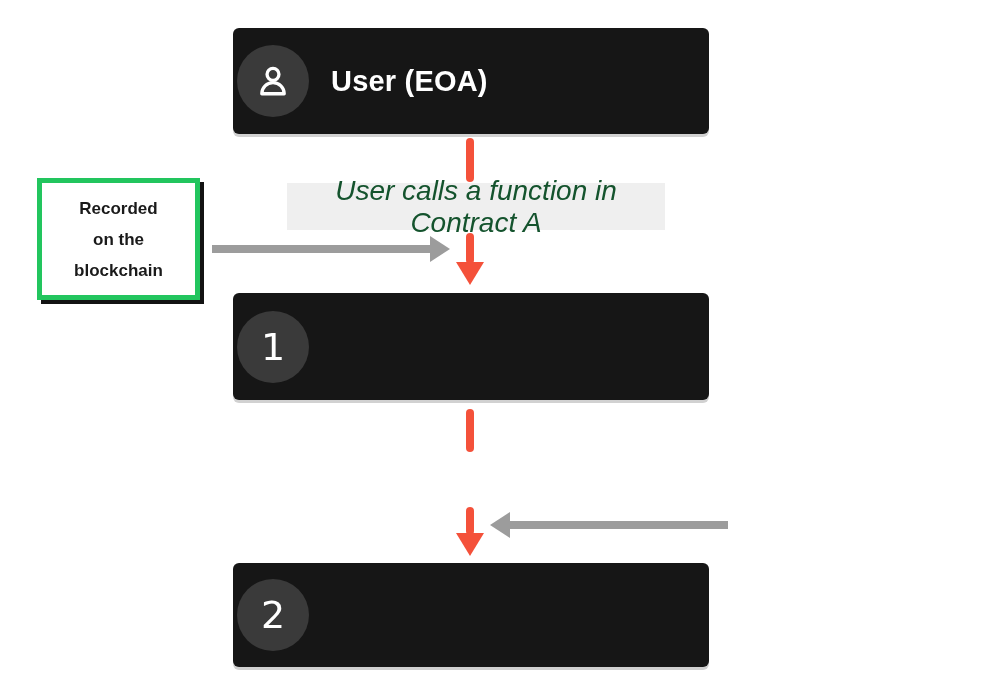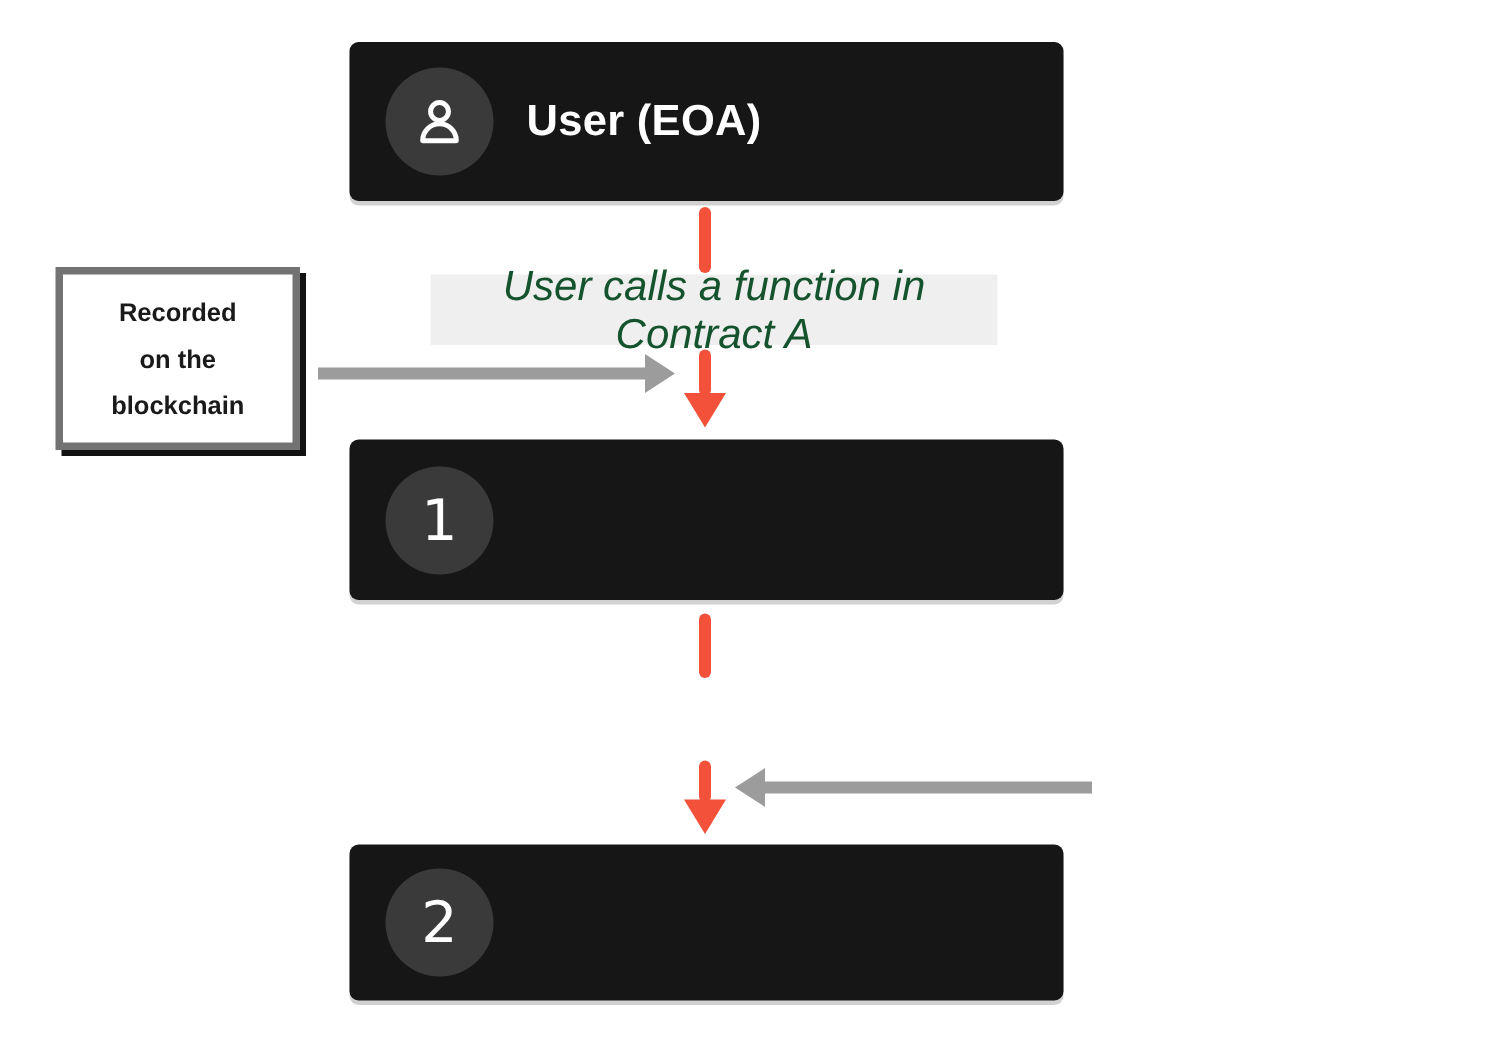--- a/index.html
+++ b/index.html
@@ -14,21 +14,21 @@
   
   .node {
     position: absolute;
     left: 233px;
     width: 476px;
     background: #161616;
     border-radius: 6px;
     box-shadow: 0 3px 0 rgba(0,0,0,0.18);
     display: flex;
     align-items: center;
-    padding-left: 24px;
+    padding-left: 4px;
     box-sizing: border-box;
   }
   .node-user      { top: 28px;  height: 106px; }
   .node-contract-a{ top: 293px; height: 107px; }
   .node-contract-b{ top: 563px; height: 104px; }
   .badge {
     width: 72px; height: 72px;
     border-radius: 50%;
     background: #3a3a3a;
     display: flex; align-items: center; justify-content: center;
@@ -96,21 +96,21 @@
     width: 0; height: 0;
     border-top: 13px solid transparent;
     border-bottom: 13px solid transparent;
   }
   .ghead-right { left: 430px; top: 236px; border-left: 20px solid #9c9c9c; }
   .ghead-left  { left: 490px; top: 512px; border-right: 20px solid #9c9c9c; }
   
   .callout {
     position: absolute;
     background: #ffffff;
-    border: 5px solid #737373;
+    border: 5px solid #22c55e;
     box-shadow: 4px 4px 0 0 #121212;
     box-sizing: border-box;
     display: flex; align-items: center; justify-content: center;
     text-align: center;
     color: #1a1a1a;
     font-weight: 700;
     white-space: pre-line;
   }
   .callout-left  { left: 37px;  top: 178px; width: 163px; height: 122px; font-size: 17px; line-height: 31px; }
   .callout-right { left: 728px; top: 438px; width: 234px; height: 152px; font-size: 17px; line-height: 30px; }

